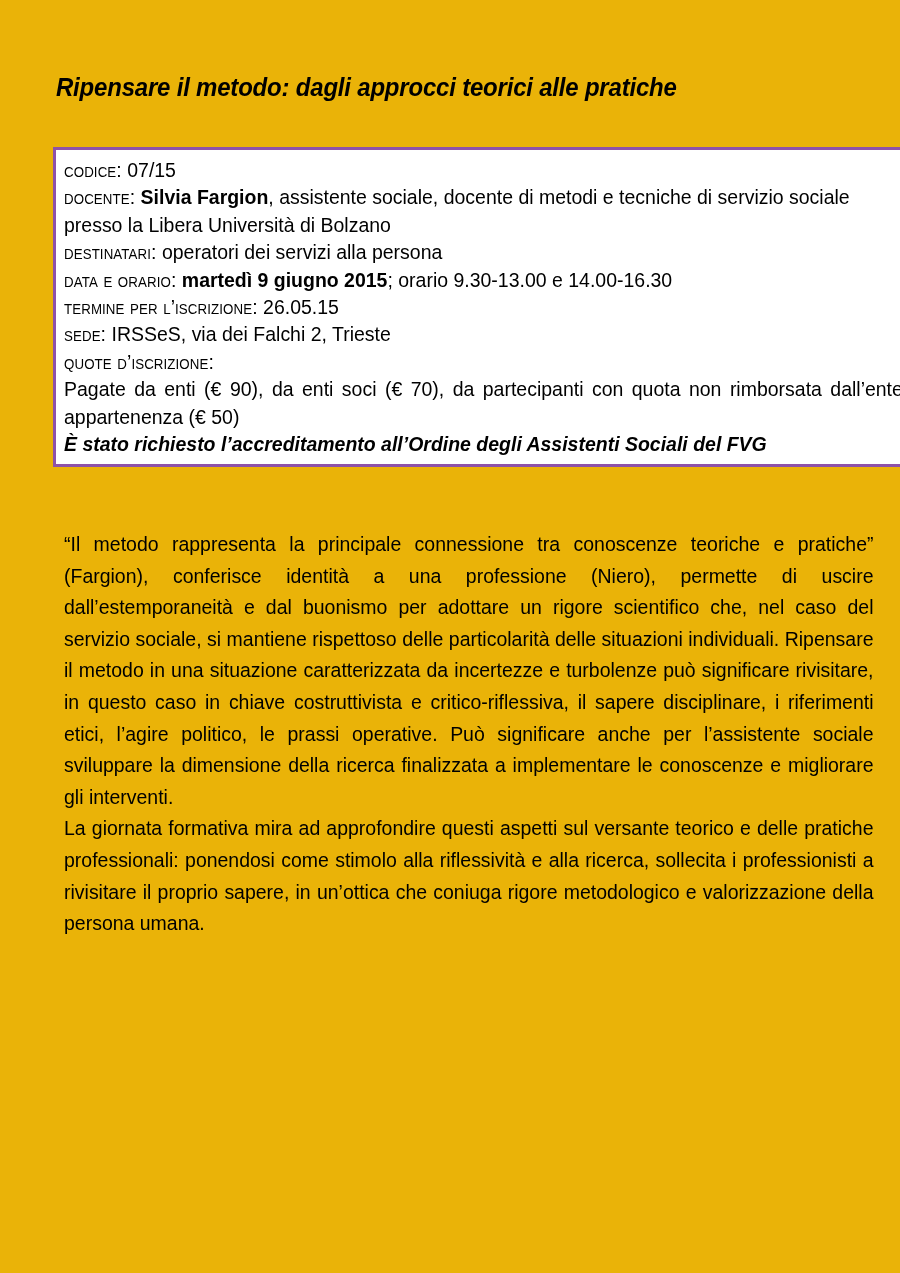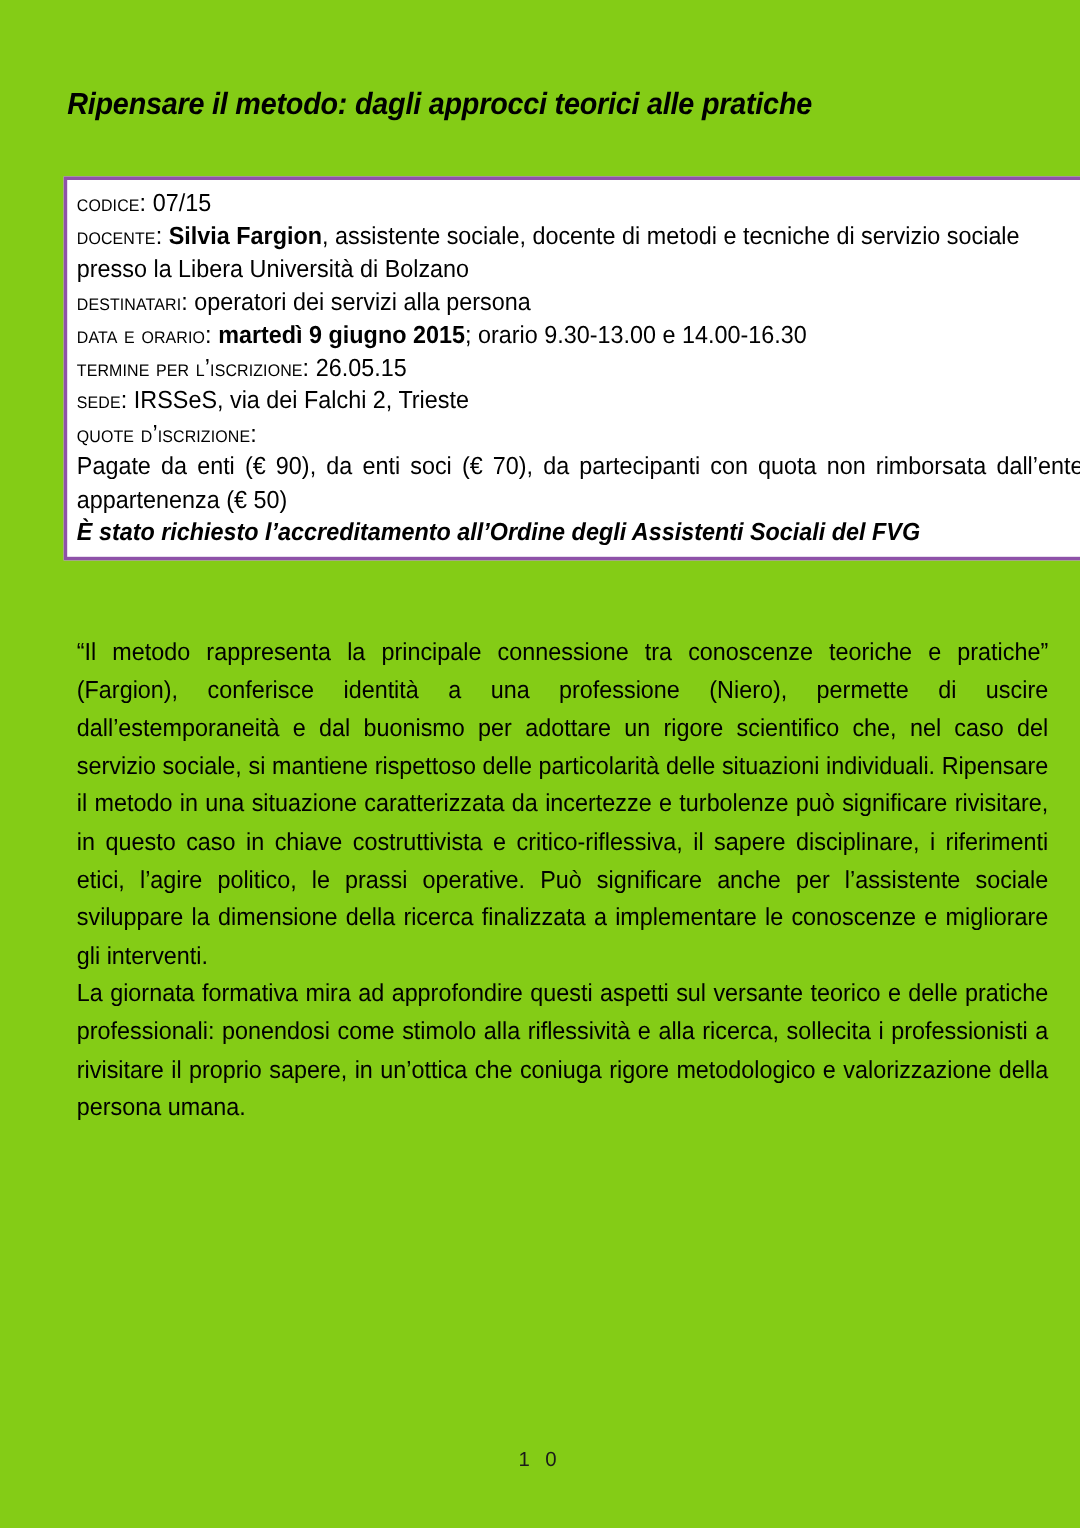--- a/index.html
+++ b/index.html
@@ -14,21 +14,21 @@
     font-family: "Liberation Sans", sans-serif;
     color: #000000;
     overflow: hidden;
   }
 
   .page {
     position: absolute;
     left: 0; top: 0;
     width: 900px;
     height: 1273px;
-    background: #84cc16;
+    background: #eab308;
   }
 
   
   .doc-title {
     position: absolute;
     left: 56px;
     top: 54px;
     width: 810px;
     font-size: 25.5px;
     font-weight: bold;
@@ -169,15 +169,14 @@
 
     <div class="accredit-para">È stato richiesto l’accreditamento all’Ordine degli Assistenti Sociali del FVG</div>
 
   </div>
 
   <div class="body-block">
     <p class="body-para">“Il metodo rappresenta la principale connessione tra conoscenze teoriche e pratiche” (Fargion), conferisce identità a una professione (Niero), permette di uscire dall’estemporaneità e dal buonismo per adottare un rigore scientifico che, nel caso del servizio sociale, si mantiene rispettoso delle particolarità delle situazioni individuali. Ripensare il metodo in una situazione caratterizzata da incertezze e turbolenze può significare rivisitare, in questo caso in chiave costruttivista e critico-riflessiva, il sapere disciplinare, i riferimenti etici, l’agire politico, le prassi operative. Può significare anche per l’assistente sociale sviluppare la dimensione della ricerca finalizzata a implementare le conoscenze e migliorare gli interventi.</p>
     <p class="body-para">La giornata formativa mira ad approfondire questi aspetti sul versante teorico e delle pratiche professionali: ponendosi come stimolo alla riflessività e alla ricerca, sollecita i professionisti a rivisitare il proprio sapere, in un’ottica che coniuga rigore metodologico e valorizzazione della persona umana.</p>
   </div>
 
-  <div class="page-number">1 0</div>
 
 </div>
 
 </body></html>

